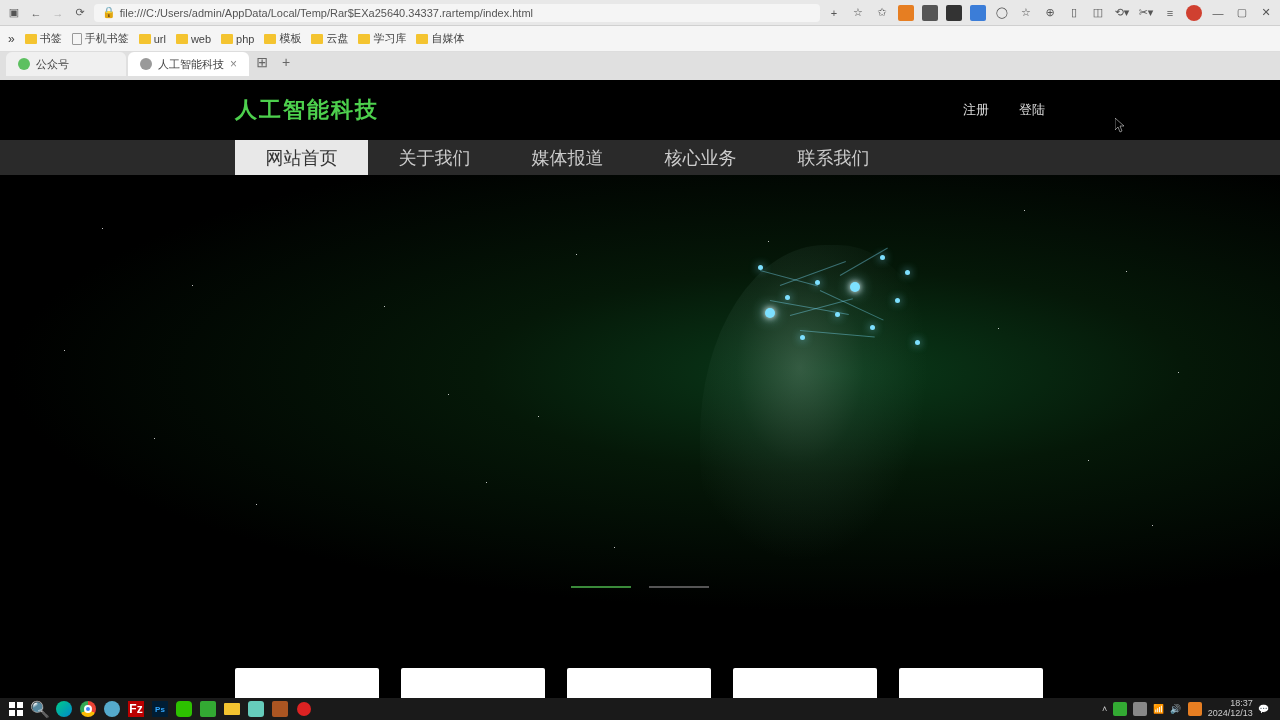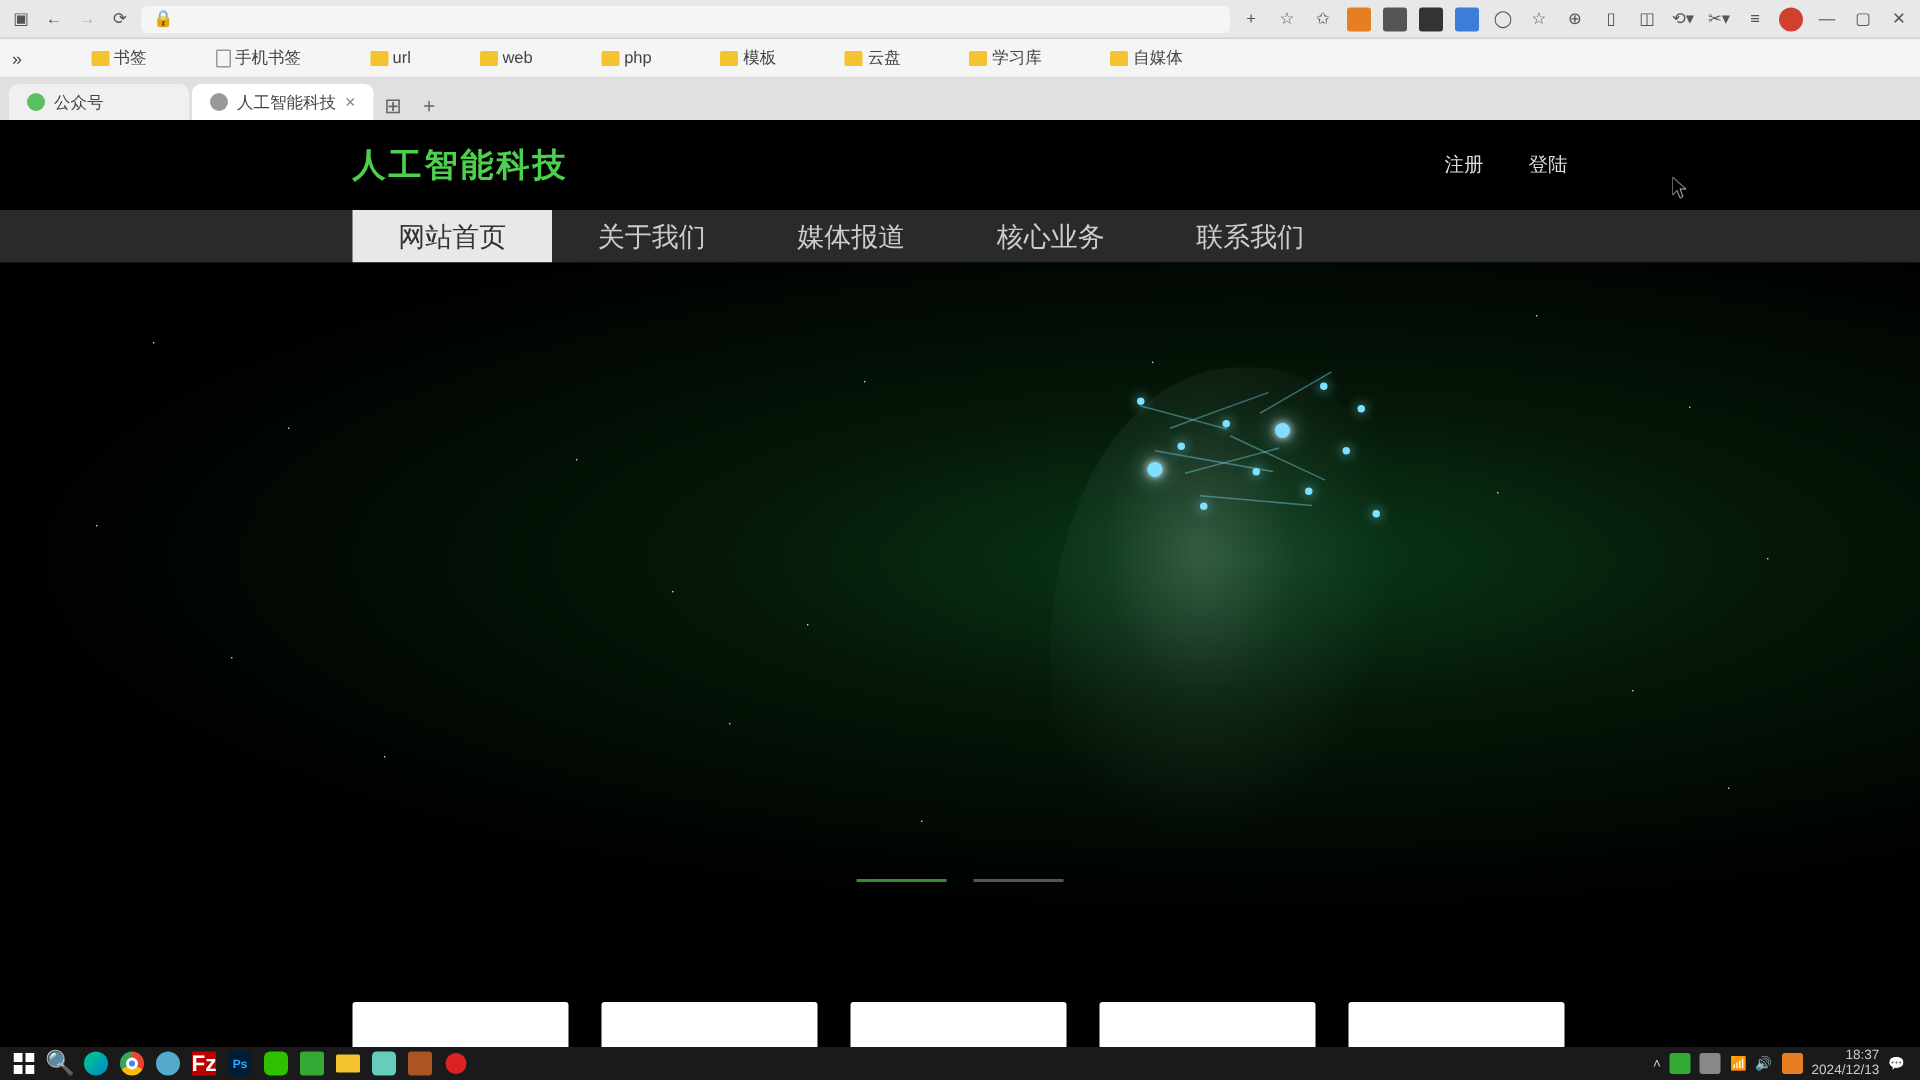--- a/index.html
+++ b/index.html
@@ -6,25 +6,25 @@
 body { width: 1280px; height: 720px; overflow: hidden; background: #f0f0f0; position: relative; }
 
 
 .browser-top { height: 26px; background: #e8e8e8; display: flex; align-items: center; padding: 0 6px; gap: 6px; border-bottom: 1px solid #d0d0d0; }
 .browser-top .ico { width: 16px; height: 16px; display: flex; align-items: center; justify-content: center; font-size: 11px; color: #555; cursor: pointer; }
 .browser-top .url { flex: 1; font-size: 11px; color: #555; background: #f5f5f5; border-radius: 4px; padding: 2px 8px; height: 18px; display: flex; align-items: center; }
 .browser-top .right-icons { display: flex; gap: 8px; align-items: center; }
 .right-icons .sq { width: 16px; height: 16px; border-radius: 2px; }
 
 .bookmarks { height: 26px; background: #f5f5f5; display: flex; align-items: center; padding: 0 8px; gap: 10px; font-size: 11px; color: #444; border-bottom: 1px solid #ddd; }
-.bookmarks .bm { display: flex; align-items: center; gap: 3px; cursor: pointer; margin-left: 36px; }
+.bookmarks .bm { display: flex; align-items: center; gap: 3px; cursor: pointer; }
 .bookmarks .fold { width: 12px; height: 10px; background: #f4c430; border-radius: 1px; }
 .bookmarks .doc { width: 10px; height: 12px; border: 1px solid #999; border-radius: 1px; }
 
-.tabs { height: 28px; background: #e0e0e0; display: flex; align-items: flex-end; padding: 0 6px; gap: 2px; }
+.tabs { height: 28px; background: #e0e0e0; display: flex; align-items: flex-start; padding: 0 6px; gap: 2px; }
 .tab { height: 24px; background: #f0f0f0; border-radius: 6px 6px 0 0; padding: 0 12px; display: flex; align-items: center; gap: 6px; font-size: 11px; color: #444; cursor: pointer; min-width: 120px; position: relative; }
 .tab.active { background: #fff; }
 .tab .close { font-size: 12px; color: #888; margin-left: auto; }
 .tab .favicon { width: 12px; height: 12px; background: #5dc060; border-radius: 6px; }
 .tab .favicon.gray { background: #999; }
 .tabs .newtab { width: 22px; height: 20px; display: flex; align-items: center; justify-content: center; font-size: 14px; color: #666; cursor: pointer; }
 
 
 .page { height: 618px; background: #000; overflow-y: auto; position: relative; }
 .page::-webkit-scrollbar { width: 14px; }
@@ -69,20 +69,21 @@
 </head>
 <body>
 
 <div class="browser-top">
   <div class="ico">▣</div>
   <div class="ico">←</div>
   <div class="ico" style="opacity:.4">→</div>
   <div class="ico">⟳</div>
   <div class="url">
     <span style="margin-right:4px;color:#888">🔒</span>
+    <span>file:///C:/Users/admin/AppData/Local/Temp/Rar$EXa25640.34337.rartemp/index.html</span>
   </div>
   <div class="right-icons">
     <div class="ico">+</div>
     <div class="ico">☆</div>
     <div class="ico">✩</div>
     <div class="sq" style="background:#e67e22"></div>
     <div class="sq" style="background:#555"></div>
     <div class="sq" style="background:#333"></div>
     <div class="sq" style="background:#3b7dd8"></div>
     <div class="ico">◯</div>
@@ -243,21 +244,21 @@
     </div>
   <div class="tb-ico">
       <div style="width:16px;height:16px;background:conic-gradient(#ea4335 0 120deg,#fbbc05 120deg 240deg,#34a853 240deg);border-radius:50%;position:relative">
         <div style="position:absolute;inset:4px;background:#4285f4;border-radius:50%;border:2px solid #fff"></div>
       </div>
     </div>
   <div class="tb-ico">
       <div style="width:16px;height:16px;background:#5ac;border-radius:50%"></div>
     </div>
   <div class="tb-ico">
-      <div style="width:16px;height:16px;background:#b00;color:#fff;font-size:15px;font-weight:bold;display:flex;align-items:center;justify-content:center">Fz</div>
+      <div style="width:16px;height:16px;background:#b00;color:#fff;font-size:12px;font-weight:bold;display:flex;align-items:center;justify-content:center">Fz</div>
     </div>
   <div class="tb-ico">
       <div style="width:16px;height:16px;background:#001d34;color:#31a8ff;font-size:8px;font-weight:bold;display:flex;align-items:center;justify-content:center">Ps</div>
     </div>
   <div class="tb-ico">
       <div style="width:16px;height:16px;background:#2dc100;border-radius:4px"></div>
     </div>
   <div class="tb-ico">
       <div style="width:16px;height:16px;background:#3a3;border-radius:2px"></div>
     </div>

